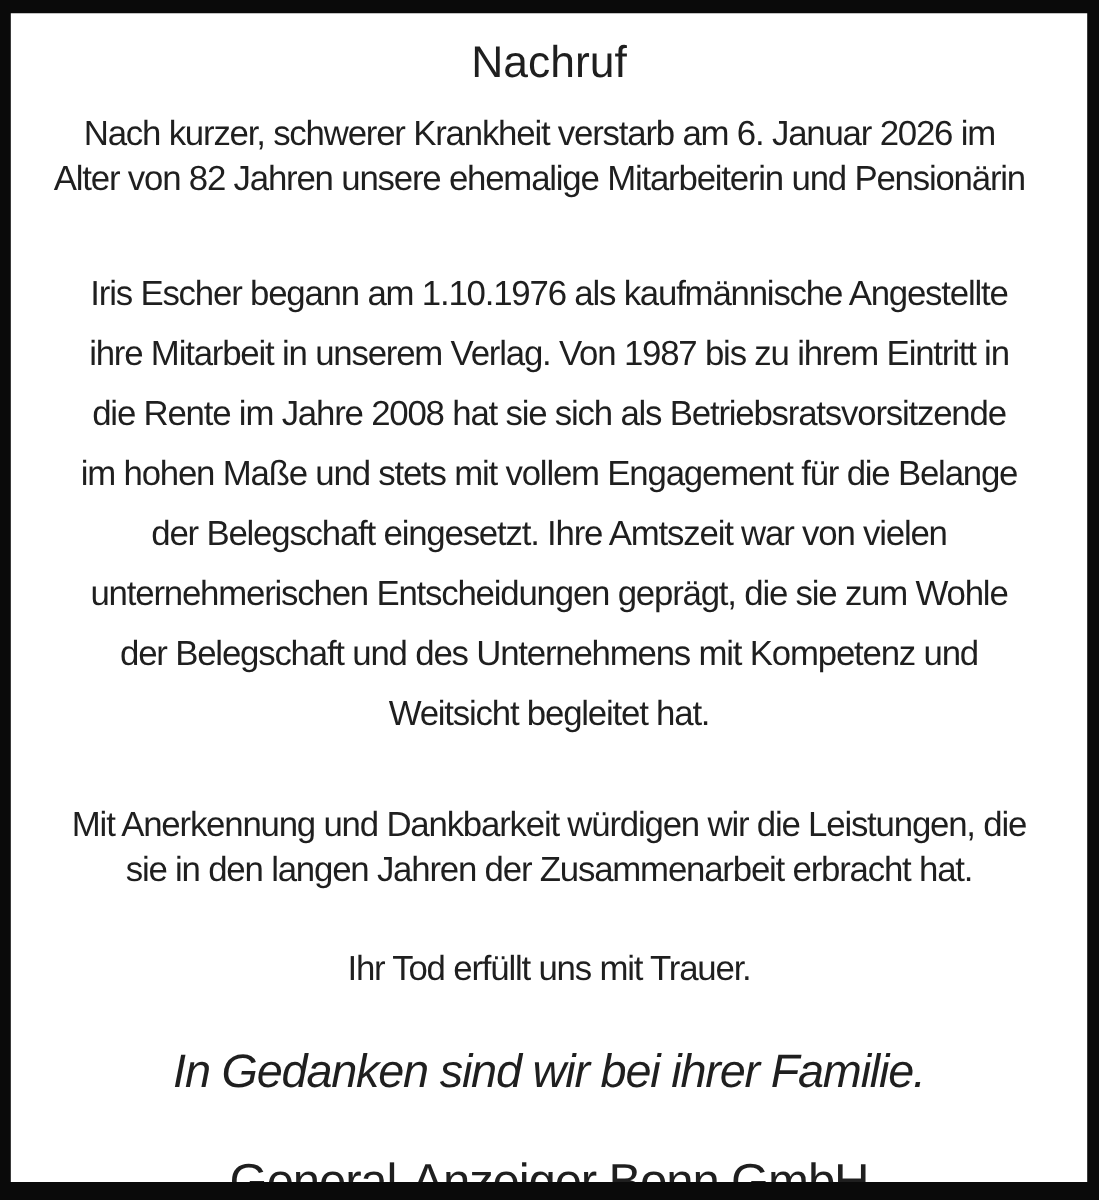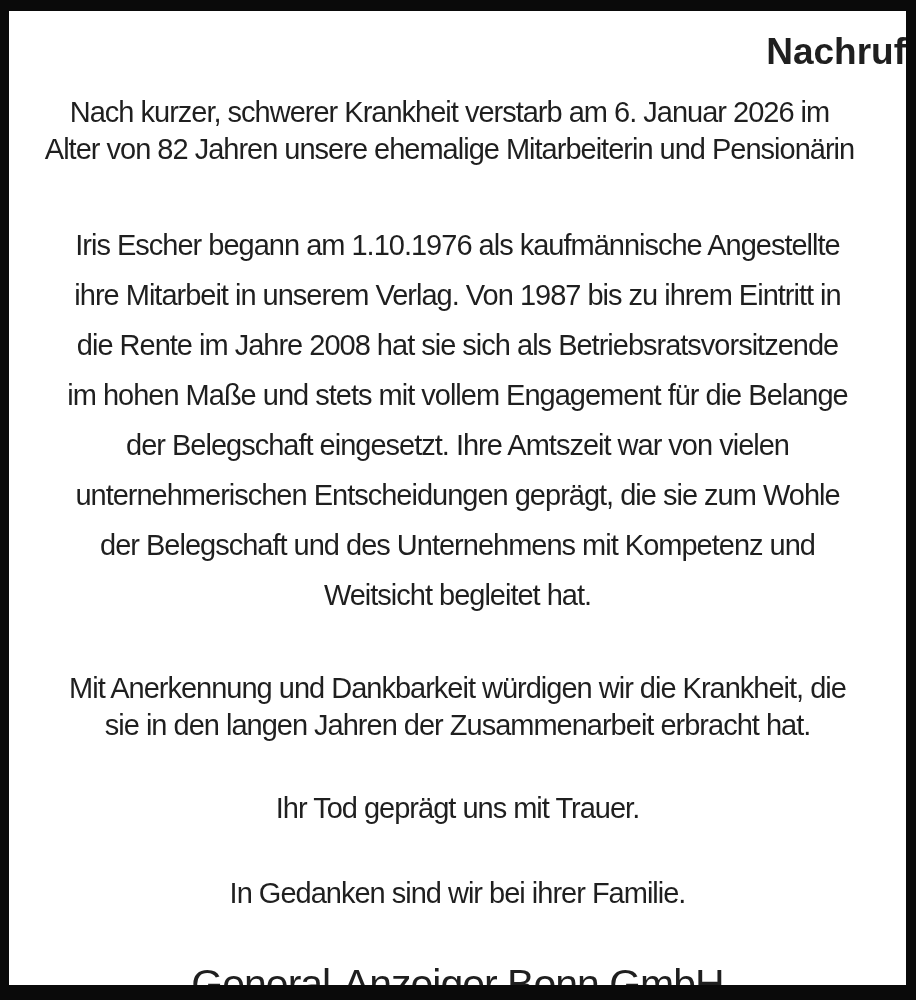--- a/index.html
+++ b/index.html
@@ -22,22 +22,21 @@
     height: 100%;
     font-family: "Liberation Sans", sans-serif;
     color: var(--text-color, #1f1f1f);
     text-align: center;
   }
   .obit-title {
     font-size: 37px;
     line-height: 43px;
     letter-spacing: 0;
     margin: 19px 0 0 0;
-    font-weight: 700;
-    text-align: right;
+    font-weight: 400;
   }
   .obit-intro {
     font-size: 29px;
     line-height: 37px;
     letter-spacing: -1px;
     margin: 21px 16px 0 0;
     white-space: pre-line;
   }
   .obit-name {
     font-size: 54px;
@@ -60,24 +59,25 @@
     margin: 50px 0 0 0;
     white-space: pre-line;
   }
   .obit-trauer {
     font-size: 29px;
     line-height: 37px;
     letter-spacing: -1px;
     margin: 46px 0 0 0;
   }
   .obit-gedanken {
-    font-size: 29px;
+    font-size: 39px;
     line-height: 37px;
     letter-spacing: -1px;
     margin: 48px 0 0 0;
+    font-style: italic;
   }
   .obit-signature {
     font-size: 41px;
     line-height: 45px;
     letter-spacing: -1px;
     margin: 50px 0 0 0;
     font-weight: 400;
   }
 </style>
 </head>
@@ -94,23 +94,23 @@
 
     <div class="obit-body">Iris Escher begann am 1.10.1976 als kaufmännische Angestellte
 ihre Mitarbeit in unserem Verlag. Von 1987 bis zu ihrem Eintritt in
 die Rente im Jahre 2008 hat sie sich als Betriebsratsvorsitzende
 im hohen Maße und stets mit vollem Engagement für die Belange
 der Belegschaft eingesetzt. Ihre Amtszeit war von vielen
 unternehmerischen Entscheidungen geprägt, die sie zum Wohle
 der Belegschaft und des Unternehmens mit Kompetenz und
 Weitsicht begleitet hat.</div>
 
-    <div class="obit-appreciation">Mit Anerkennung und Dankbarkeit würdigen wir die Krankheit, die
+    <div class="obit-appreciation">Mit Anerkennung und Dankbarkeit würdigen wir die Leistungen, die
 sie in den langen Jahren der Zusammenarbeit erbracht hat.</div>
 
-    <div class="obit-trauer">Ihr Tod geprägt uns mit Trauer.</div>
+    <div class="obit-trauer">Ihr Tod erfüllt uns mit Trauer.</div>
 
     <div class="obit-gedanken">In Gedanken sind wir bei ihrer Familie.</div>
 
     <div class="obit-signature">General-Anzeiger Bonn GmbH</div>
 
   </div>
 </div>
 
 </body></html>

